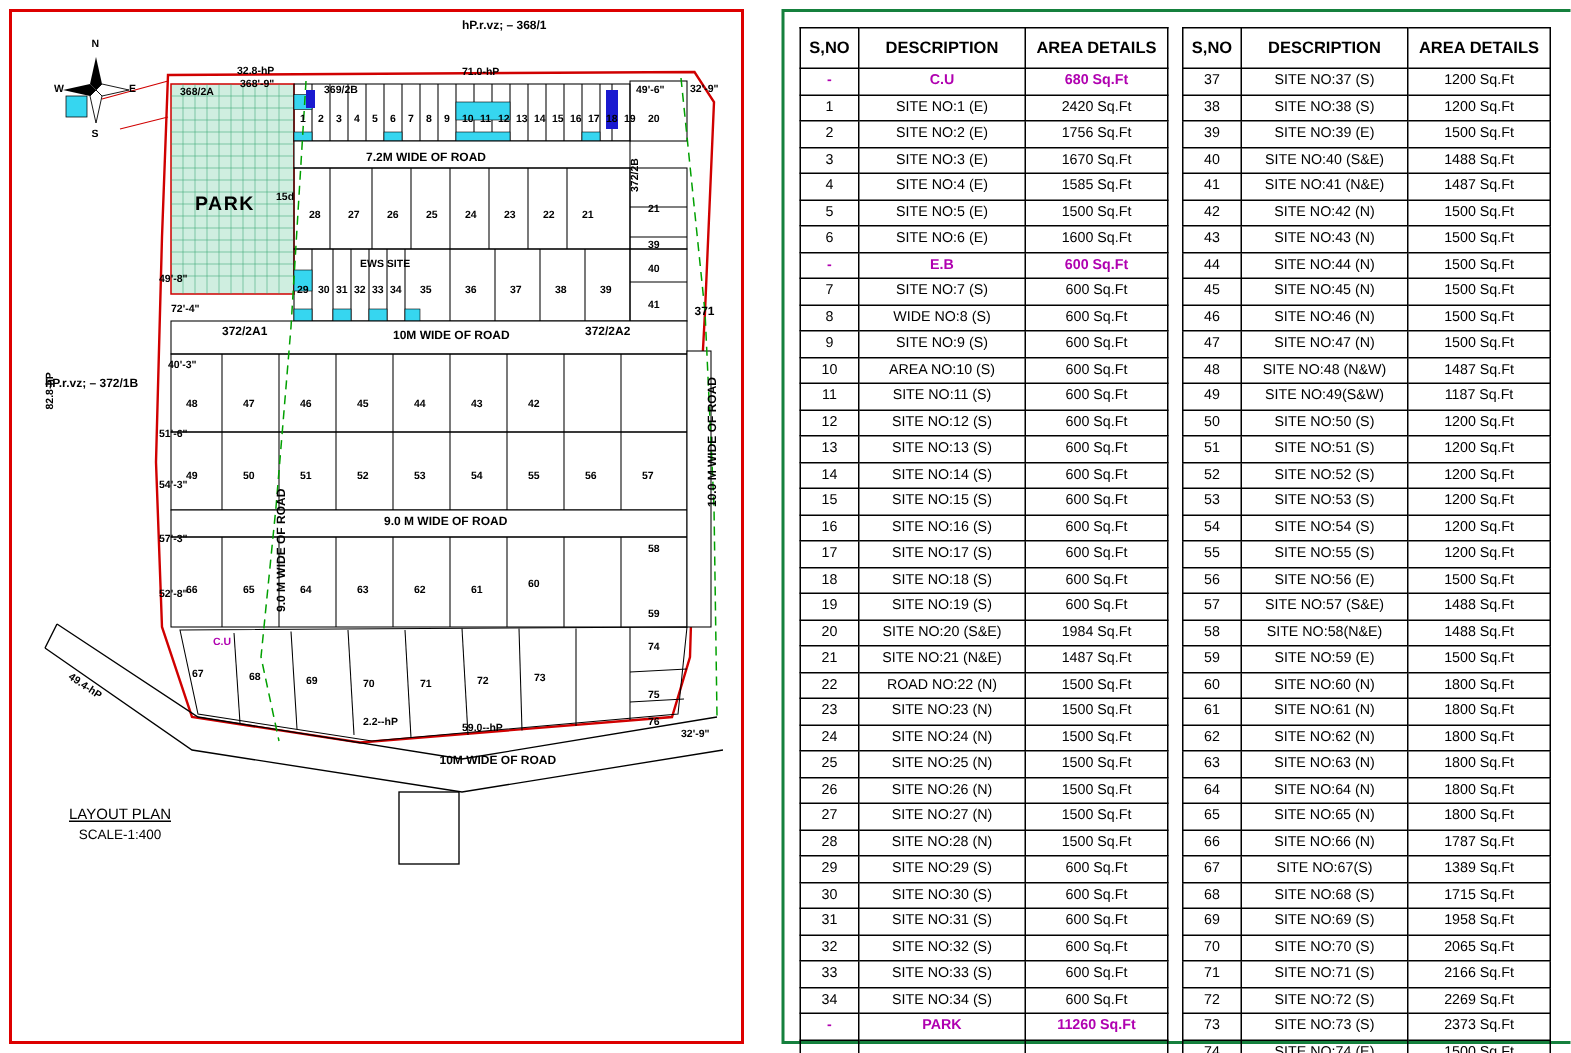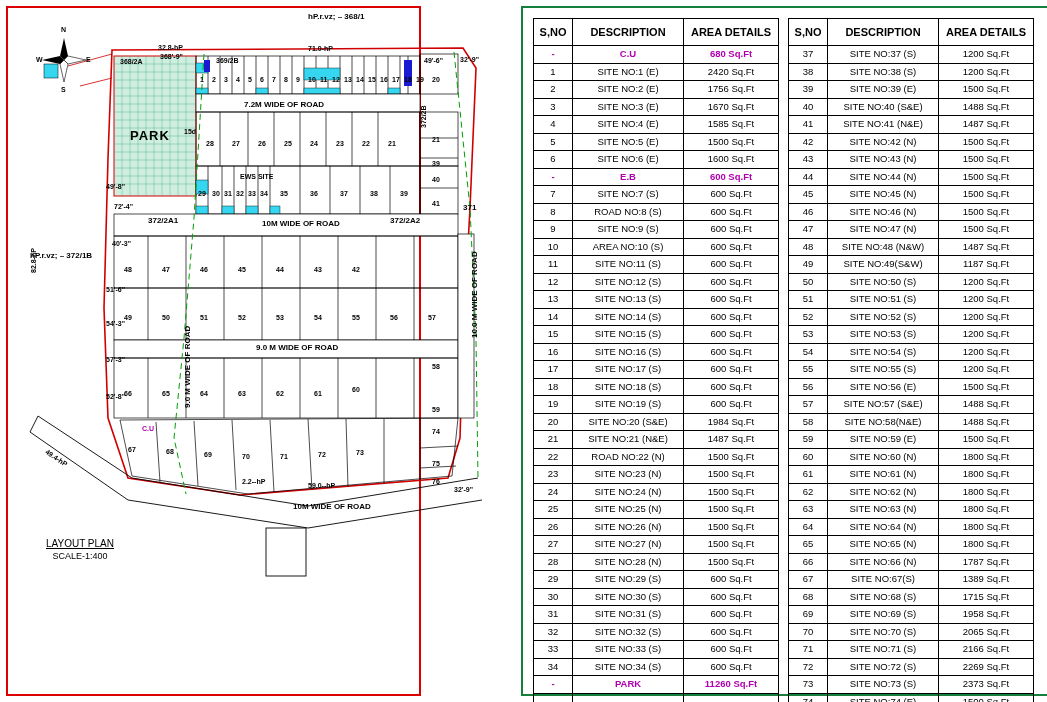--- a/index.html
+++ b/index.html
@@ -1,20 +1,20 @@
 <!DOCTYPE html>
 <html><head>
 <meta charset="utf-8">
 <style>
   html,body{margin:0;padding:0;background:#fff;}
   body{width:1047px;height:702px;font-family:"Liberation Sans",sans-serif;overflow:hidden;}
   .page{position:relative;width:1047px;height:702px;}
 
   
-  .plan-frame{position:absolute;left:6px;top:6px;width:415px;height:690px;border:2px solid #d00;box-sizing:border-box;}
+  .plan-frame{position:absolute;left:6px;top:6px;width:490px;height:690px;border:2px solid #d00;box-sizing:border-box;}
   .table-frame{position:absolute;left:521px;top:6px;width:534px;height:690px;border:2px solid #15803d;box-sizing:border-box;}
 
   
   .tbl-wrap{position:absolute;top:10px;display:flex;}
   table.areas{border-collapse:collapse;font-size:9.5px;}
   table.areas th, table.areas td{border:1px solid #000;height:16.5px;line-height:16.5px;padding:0 3px;text-align:center;white-space:nowrap;}
   table.areas th{font-weight:bold;font-size:11px;height:26px;line-height:26px;}
   table.areas td.sno{width:32px;}
   table.areas td.desc{width:104px;text-align:center;}
   table.areas td.area{width:88px;text-align:center;}
@@ -416,21 +416,21 @@
               <td class="desc highlight">E.B</td>
               <td class="area highlight">600 Sq.Ft</td>
             </tr>
             <tr>
               <td class="sno">7</td>
               <td class="desc">SITE NO:7 (S)</td>
               <td class="area">600 Sq.Ft</td>
             </tr>
             <tr>
               <td class="sno">8</td>
-              <td class="desc">ROAD NO:8 (S)</td>
+              <td class="desc">WIDE NO:8 (S)</td>
               <td class="area">600 Sq.Ft</td>
             </tr>
             <tr>
               <td class="sno">9</td>
               <td class="desc">SITE NO:9 (S)</td>
               <td class="area">600 Sq.Ft</td>
             </tr>
             <tr>
               <td class="sno">10</td>
               <td class="desc">AREA NO:10 (S)</td>

